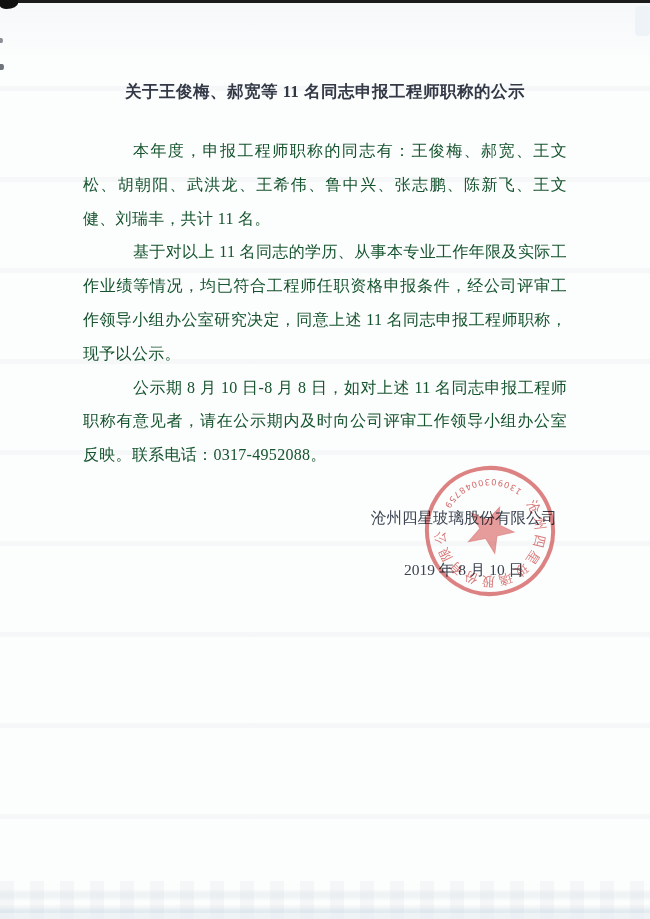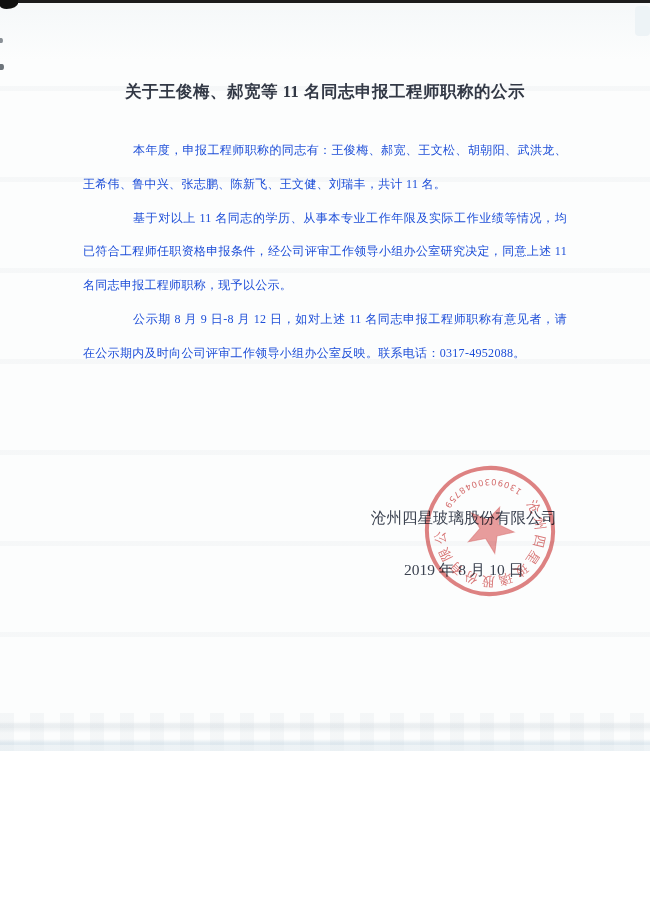--- a/index.html
+++ b/index.html
@@ -4,21 +4,21 @@
 <style>
   html, body { margin: 0; padding: 0; }
   body {
     width: 650px; height: 919px;
     background: #ffffff;
     font-family: "Liberation Serif", "DejaVu Serif", serif;
     overflow: hidden;
   }
   .page {
     position: relative;
-    width: 650px; height: 751px;
+    width: 650px; height: 919px;
     background: #fcfdfd;
   }
   
   .scan-bands {
     position: absolute; inset: 0;
     background:
       repeating-linear-gradient(180deg,
         rgba(0,0,0,0) 0px, rgba(0,0,0,0) 86px,
         rgba(190,198,205,0.10) 86px, rgba(190,198,205,0.10) 91px),
       linear-gradient(180deg, rgba(235,240,243,0.35) 0 10px, rgba(0,0,0,0) 60px);
@@ -64,22 +64,22 @@
     top: 81px; left: 83px; width: 484px;
     text-align: center;
     font-size: 16.5px; font-weight: bold;
     color: #323845;
     letter-spacing: 0.5px;
     white-space: nowrap;
   }
   .doc-body {
     position: absolute;
     top: 134px; left: 83px; width: 484px;
-    font-size: 12px; line-height: 33.8px;
-    color: #1d4ed8;
+    font-size: 16px; line-height: 33.8px;
+    color: #14532d;
     text-align: justify;
     letter-spacing: 0.3px;
   }
   .doc-body p { margin: 0; text-indent: 50px; }
 
   .sig-company {
     position: absolute;
     top: 508px; left: 368px; width: 192px;
     font-size: 15.5px; color: #3b4250;
     text-align: center; white-space: nowrap;
@@ -113,21 +113,21 @@
   <div class="edge-speck-1"></div>
   <div class="edge-speck-2"></div>
   <div class="right-smudge"></div>
   <div class="bottom-artifact"></div>
 
   <div class="doc-title">关于王俊梅、郝宽等 11 名同志申报工程师职称的公示</div>
 
   <div class="doc-body">
     <p>本年度，申报工程师职称的同志有：王俊梅、郝宽、王文松、胡朝阳、武洪龙、王希伟、鲁中兴、张志鹏、陈新飞、王文健、刘瑞丰，共计 11 名。</p>
     <p>基于对以上 11 名同志的学历、从事本专业工作年限及实际工作业绩等情况，均已符合工程师任职资格申报条件，经公司评审工作领导小组办公室研究决定，同意上述 11 名同志申报工程师职称，现予以公示。</p>
-    <p>公示期 8 月 9 日-8 月 12 日，如对上述 11 名同志申报工程师职称有意见者，请在公示期内及时向公司评审工作领导小组办公室反映。联系电话：0317-4952088。</p>
+    <p>公示期 8 月 10 日-8 月 8 日，如对上述 11 名同志申报工程师职称有意见者，请在公示期内及时向公司评审工作领导小组办公室反映。联系电话：0317-4952088。</p>
   </div>
 
   <div class="sig-company">沧州四星玻璃股份有限公司</div>
 
   <div class="sig-date">2019 年 8 月 10 日</div>
 
   <div class="seal">
     <svg width="170" height="170" viewBox="0 0 170 170">
       <g transform="rotate(168 85 85)">
 

